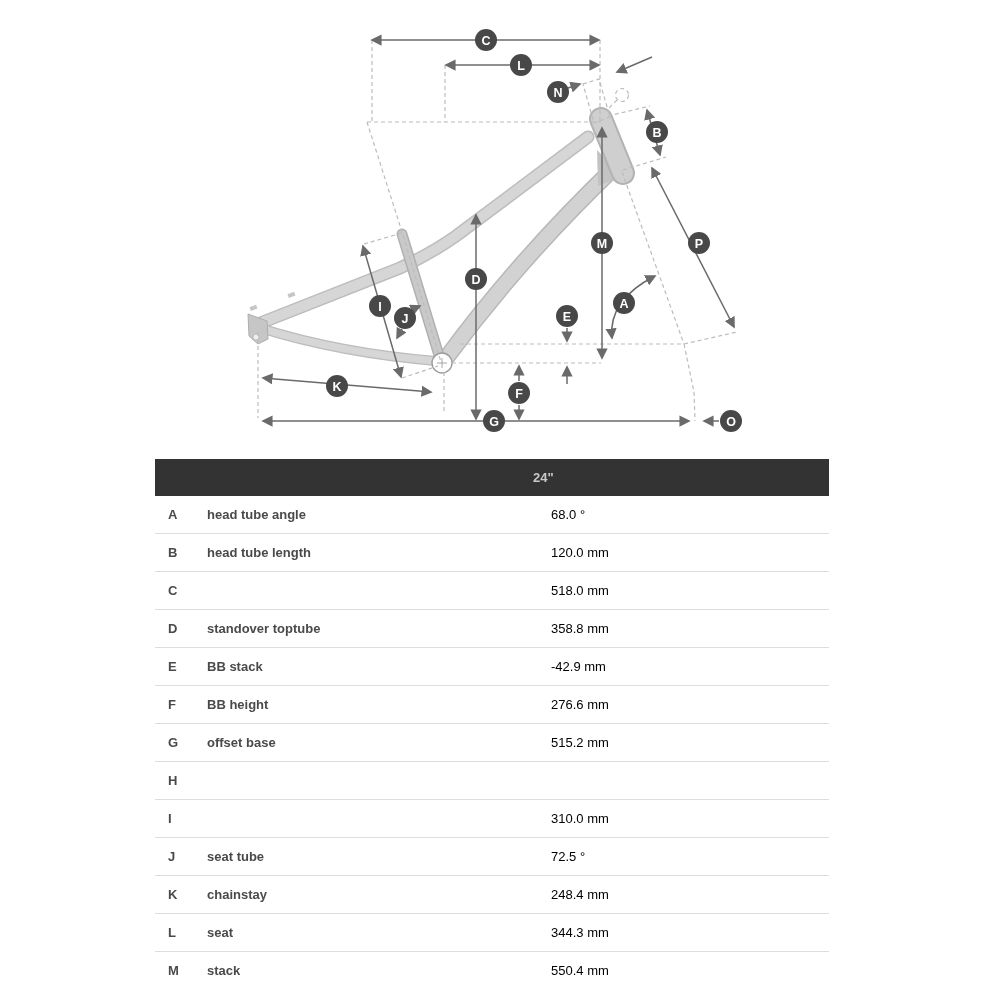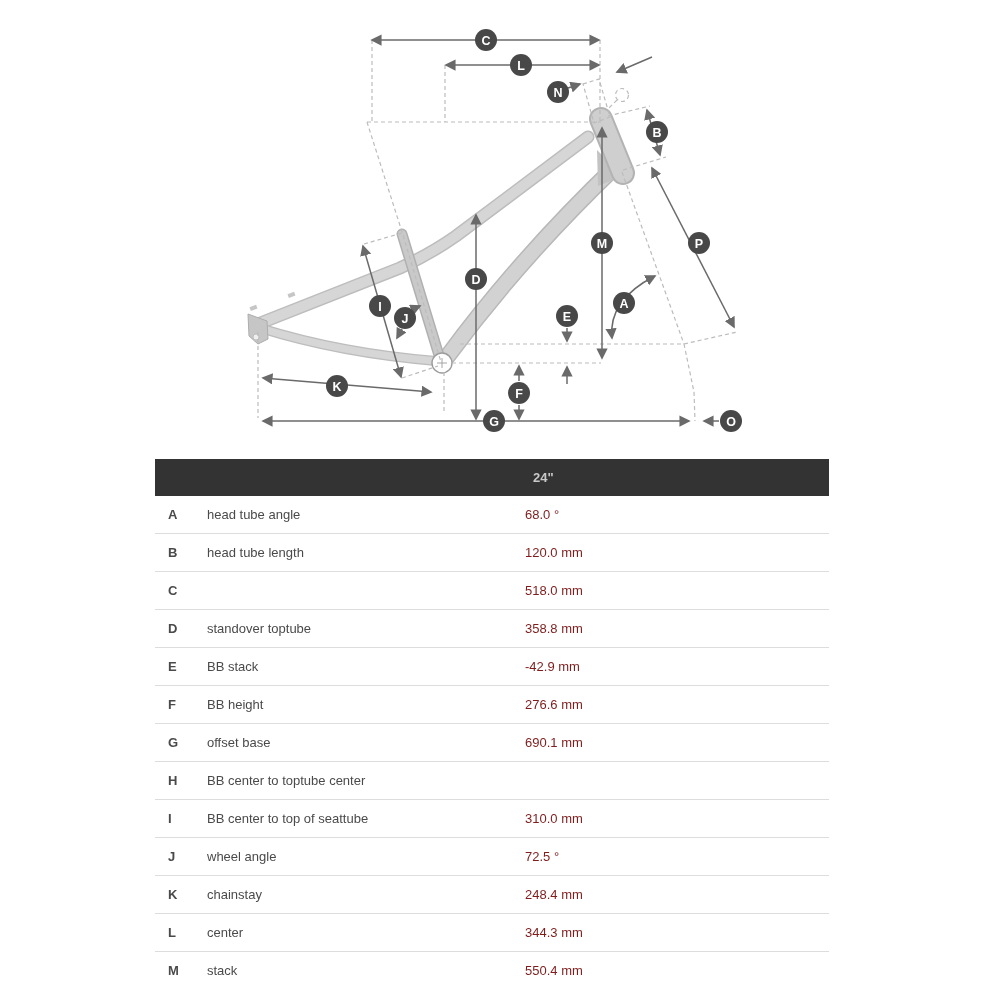--- a/index.html
+++ b/index.html
@@ -3,22 +3,22 @@
 <meta charset="utf-8">
 <style>
   html,body{margin:0;padding:0;background:#fff;}
   body{width:985px;height:985px;position:relative;font-family:"Liberation Sans",sans-serif;-webkit-font-smoothing:antialiased;}
   #diagram{position:absolute;left:0;top:0;}
   .geo-table{position:absolute;left:155px;top:459px;width:674px;}
   .geo-header{height:37px;background:#333333;color:#c9c9c9;font-size:13px;font-weight:700;line-height:37px;position:relative;}
   .geo-header .size{position:absolute;left:378px;top:0;}
   .geo-row{height:37px;position:relative;border-bottom:1px solid #dddddd;font-size:13px;line-height:37px;}
   .geo-row .letter{position:absolute;left:13px;font-weight:700;color:#4a4a4a;}
-  .geo-row .name{position:absolute;left:52px;font-weight:400;color:#4a4a4a;}
-  .geo-row .value{position:absolute;left:370px;color:#7f1d1d;}
+  .geo-row .name{position:absolute;left:52px;font-weight:700;color:#4a4a4a;}
+  .geo-row .value{position:absolute;left:396px;color:#000000;}
   text.lbl{font-family:"Liberation Sans",sans-serif;font-size:12.5px;font-weight:700;fill:#ffffff;text-anchor:middle;}
   .meas{stroke:#6a6a6a;stroke-width:1.5;fill:none;}
   .dash{stroke:#bcbcbc;stroke-width:1.2;fill:none;stroke-dasharray:4 3;}
 </style>
 </head>
 <body>
 
 <svg id="diagram" width="985" height="455" viewBox="0 0 985 455">
   <defs>
     <marker id="ah" viewBox="0 0 10 10" refX="8.5" refY="5" markerWidth="7.5" markerHeight="7.5" orient="auto-start-reverse">
@@ -193,45 +193,43 @@
         <span class="value">-42.9 mm</span>
       </div>
     <div class="geo-row">
         <span class="letter">F</span>
         <span class="name">BB height</span>
         <span class="value">276.6 mm</span>
       </div>
     <div class="geo-row">
         <span class="letter">G</span>
         <span class="name">offset base</span>
-        <span class="value">690.1 mm</span>
+        <span class="value">515.2 mm</span>
       </div>
     <div class="geo-row">
         <span class="letter">H</span>
-        <span class="name">BB center to toptube center</span>
         <span class="value"></span>
       </div>
     <div class="geo-row">
         <span class="letter">I</span>
-        <span class="name">BB center to top of seattube</span>
         <span class="value">310.0 mm</span>
       </div>
     <div class="geo-row">
         <span class="letter">J</span>
-        <span class="name">wheel angle</span>
+        <span class="name">seat tube</span>
         <span class="value">72.5 °</span>
       </div>
     <div class="geo-row">
         <span class="letter">K</span>
         <span class="name">chainstay</span>
         <span class="value">248.4 mm</span>
       </div>
     <div class="geo-row">
         <span class="letter">L</span>
-        <span class="name">center</span>
+        <span class="name">seat</span>
         <span class="value">344.3 mm</span>
       </div>
     <div class="geo-row">
         <span class="letter">M</span>
         <span class="name">stack</span>
         <span class="value">550.4 mm</span>
       </div>
   </div>
 </div>
 

